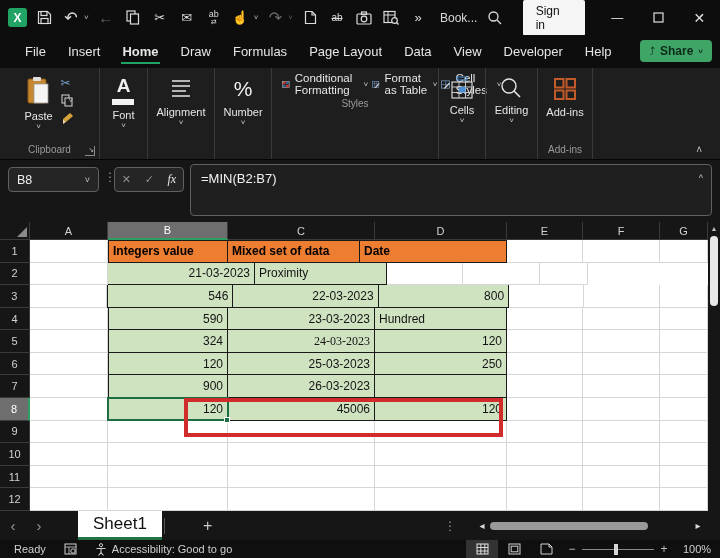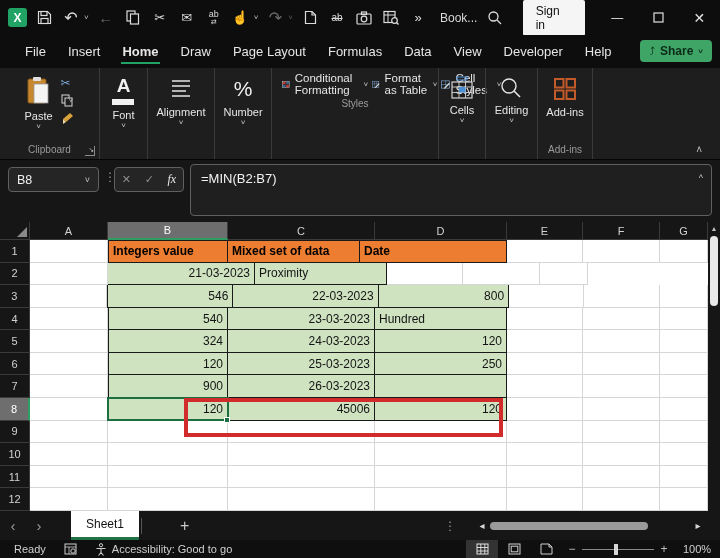--- a/index.html
+++ b/index.html
@@ -108,21 +108,21 @@
   
   .vscroll { position:absolute; top:222px; left:708px; width:12px; height:289px; background:#161616;
     display:flex; flex-direction:column; align-items:center; }
   .vscroll .up { color:#bdbdbd; font-size:7px; padding-top:3px; }
   .vscroll .thumb { width:8px; height:70px; background:#e8e8e8; border-radius:4px; margin-top:4px; }
 
   
   .sheetbar { position:absolute; top:511px; left:0; width:720px; height:29px; background:#161616;
     display:flex; align-items:center; color:#c9c9c9; }
   .nav-arrow { width:26px; text-align:center; font-size:15px; color:#9a9a9a; }
-  .sheet-tab { margin-left:19px; height:29px; background:#fff; color:#111; font-size:12px;
+  .sheet-tab { margin-left:26px; height:29px; background:#fff; color:#111; font-size:17px;
     display:flex; align-items:center; padding:0 15px; border-bottom:3px solid #217346; }
   .tab-divider { width:1px; height:16px; background:#555; margin-left:2px; }
   .add-sheet { margin-left:38px; font-size:16px; color:#c9c9c9; }
   .sb-right { margin-left:auto; display:flex; align-items:center; }
   .sb-dots { color:#9a9a9a; font-size:12px; margin-right:18px; }
   .hs-arrow { color:#d9d9d9; font-size:10px; width:16px; text-align:center; }
   .hs-track { width:200px; height:10px; display:flex; align-items:center; }
   .hs-thumb { width:158px; height:8px; background:#9a9a9a; border-radius:4px; }
   .sb-pad { width:14px; }
 
@@ -216,22 +216,22 @@
       <span class="winbtn" style="font-size:14px">✕</span>
     </div>
   </div>
 
   <div class="menubar">
     <nav id="menu-tabs">
         <span class="mtab">File</span>
         <span class="mtab">Insert</span>
         <span class="mtab active">Home</span>
         <span class="mtab">Draw</span>
+        <span class="mtab">Formulas</span>
         <span class="mtab">Page Layout</span>
-        <span class="mtab">Formulas</span>
         <span class="mtab">Data</span>
         <span class="mtab">View</span>
         <span class="mtab">Developer</span>
         <span class="mtab">Help</span>
       </nav>
     <div class="share-btn">
       <span class="sicon">⤴</span>
       <span>Share</span>
       <span class="chev">˅</span>
     </div>
@@ -449,32 +449,32 @@
         <div class="cell data-cell num edge-left" style="width: 128px; text-align: center;">546</div>
         <div class="cell data-cell num" style="width: 147px;">22-03-2023</div>
         <div class="cell data-cell num" style="width: 132px;">800</div>
         <div class="cell" style="width: 76px;"></div>
         <div class="cell" style="width: 77px;"></div>
         <div class="cell" style="width: 48px;"></div>
       </div>
       <div class="g-row">
         <div class="rh-cell">4</div>
         <div class="cell" style="width: 78px;"></div>
-        <div class="cell data-cell num edge-left" style="width: 120px;">540</div>
+        <div class="cell data-cell num edge-left" style="width: 120px;">590</div>
         <div class="cell data-cell num" style="width: 147px;">23-03-2023</div>
         <div class="cell data-cell" style="width: 132px;">Hundred</div>
         <div class="cell" style="width: 76px;"></div>
         <div class="cell" style="width: 77px;"></div>
         <div class="cell" style="width: 48px;"></div>
       </div>
       <div class="g-row">
         <div class="rh-cell">5</div>
         <div class="cell" style="width: 78px;"></div>
         <div class="cell data-cell num edge-left" style="width: 120px;">324</div>
-        <div class="cell data-cell num" style="width: 147px;">24-03-2023</div>
+        <div class="cell data-cell num" style="width: 147px; font-family: Liberation Serif, serif;">24-03-2023</div>
         <div class="cell data-cell num" style="width: 132px;">120</div>
         <div class="cell" style="width: 76px;"></div>
         <div class="cell" style="width: 77px;"></div>
         <div class="cell" style="width: 48px;"></div>
       </div>
       <div class="g-row">
         <div class="rh-cell">6</div>
         <div class="cell" style="width: 78px;"></div>
         <div class="cell data-cell num edge-left" style="width: 120px;">120</div>
         <div class="cell data-cell num" style="width: 147px;">25-03-2023</div>

